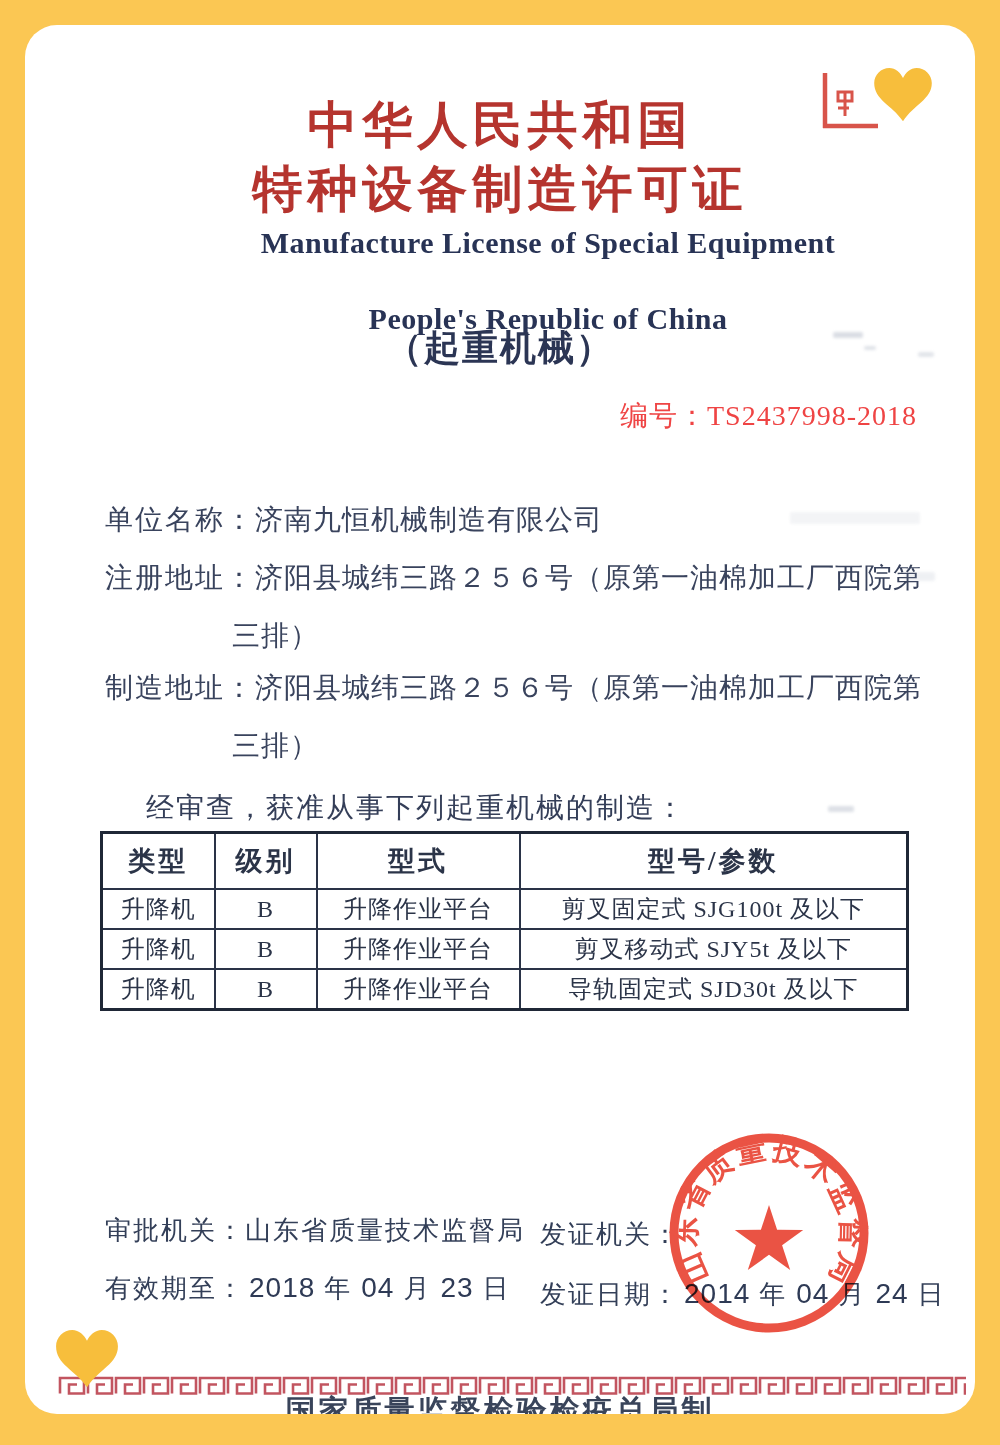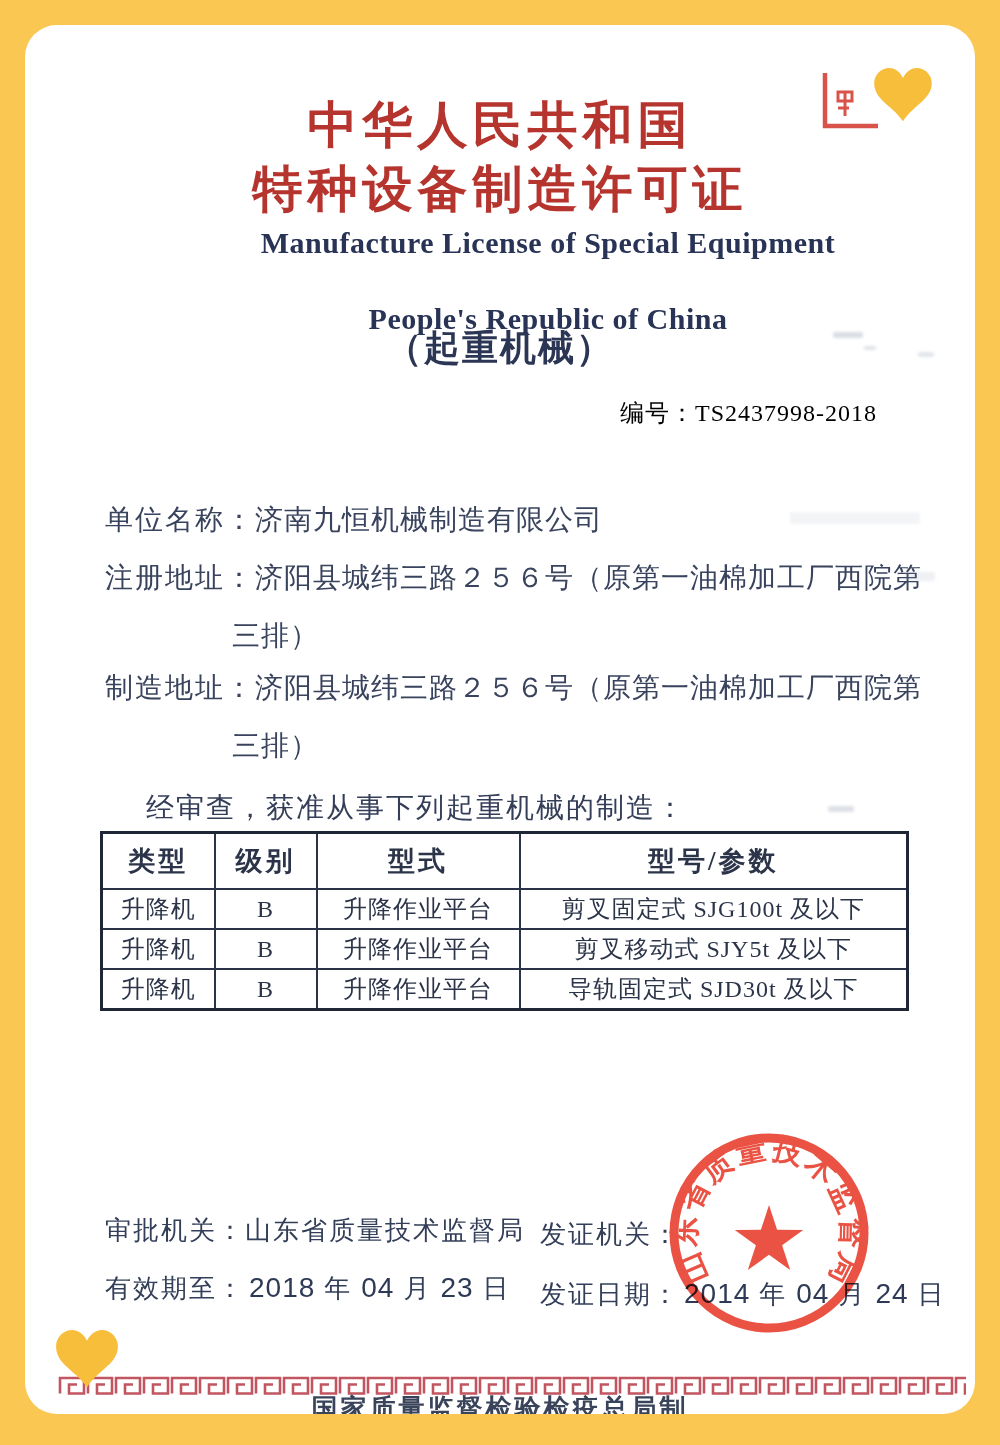--- a/index.html
+++ b/index.html
@@ -13,41 +13,41 @@
   .card{
     position:absolute;left:25px;top:25px;width:950px;height:1389px;
     background:#FFFFFF;border-radius:32px;overflow:hidden;
   }
   .origin{position:absolute;left:-25px;top:-25px;width:1000px;height:1445px;}
   .abs{position:absolute;}
   .center{left:0;width:1000px;text-align:center;}
   .title-cn{font-weight:bold;color:#B5342E;font-size:50px;letter-spacing:5px;line-height:1.1;}
   .title-en{font-weight:bold;color:#283355;font-size:30px;letter-spacing:0.5px;padding-left:48px;}
   .category{font-weight:bold;color:#2B3554;font-size:36px;letter-spacing:2px;}
-  .serial{font-size:24px;color:#000000;letter-spacing:1px;}
+  .serial{font-size:28px;color:#ef4444;letter-spacing:1px;}
   .field{font-size:28px;color:#39435D;letter-spacing:1px;white-space:nowrap;}
   .field .lbl{letter-spacing:2px;}
   .review{font-size:28px;color:#343E58;letter-spacing:2px;}
   table.lic{
     border-collapse:collapse;width:806px;table-layout:fixed;
     border:3px solid #1F2736;
   }
   table.lic th,table.lic td{
     border:2px solid #2A3347;text-align:center;vertical-align:middle;
     color:#2B3448;overflow:hidden;white-space:nowrap;
   }
   table.lic th{height:52px;font-size:27px;font-weight:bold;letter-spacing:3px;}
   table.lic td{height:36px;font-size:24px;letter-spacing:1px;}
   .bfield{font-size:26px;color:#333F58;letter-spacing:2px;white-space:nowrap;}
   .date-digit{font-family:"Liberation Sans","DejaVu Sans",sans-serif;font-size:28px;letter-spacing:1px;color:#2E3A55;margin:13px 4px;}
   .date-unit{margin:0 5px;}
   .seal-svg{mix-blend-mode:multiply;opacity:.9;}
   .footer-imprint{
     left:0;width:1000px;text-align:center;
-    font-size:26px;font-weight:bold;color:#39445A;letter-spacing:3px;
+    font-size:30px;font-weight:bold;color:#39445A;letter-spacing:3px;
   }
   .smudge{position:absolute;background:#8E99AD;filter:blur(1.5px);border-radius:2px;}
 </style>
 </head>
 <body>
 
 <div class="page">
   <div class="card">
     <div class="origin">
 

